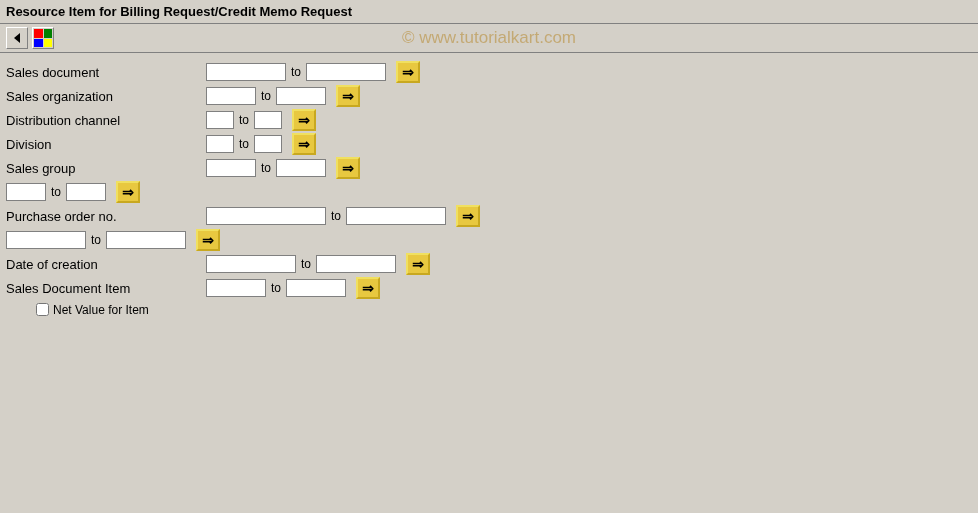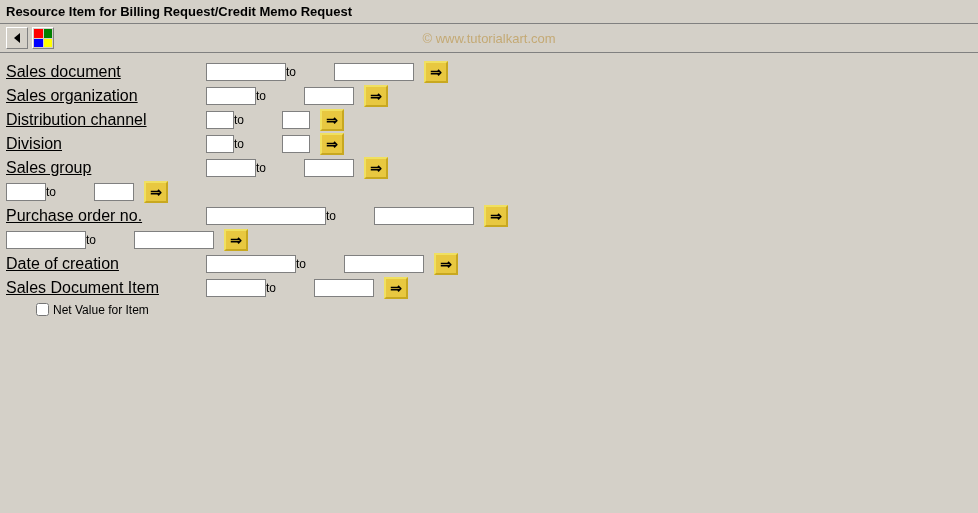--- a/index.html
+++ b/index.html
@@ -29,21 +29,21 @@
       align-items: center;
       gap: 4px;
       position: relative;
     }
 
     .toolbar-watermark {
       position: absolute;
       left: 50%;
       transform: translateX(-50%);
       color: #c0a060;
-      font-size: 13px;
+      font-size: 17px;
       opacity: 0.8;
       pointer-events: none;
     }
 
     .toolbar-btn {
       width: 22px;
       height: 22px;
       background: #d4d0c8;
       border: 1px solid #808080;
       border-top-color: #fff;
@@ -82,41 +82,40 @@
     }
 
     .form-row {
       display: flex;
       align-items: center;
       height: 22px;
     }
 
     .field-label {
       width: 200px;
-      font-size: 16px;
+      font-size: 13px;
       color: #000;
       flex-shrink: 0;
-      text-decoration: underline;
     }
 
     .field-input-from {
       border: 1px solid #808080;
       background: #fff;
       height: 18px;
     }
 
     .field-input-to {
       border: 1px solid #808080;
       background: #fff;
       height: 18px;
     }
 
     .to-label {
-      width: 48px;
-      text-align: left;
+      width: 20px;
+      text-align: center;
       font-size: 12px;
       flex-shrink: 0;
     }
 
     .arrow-btn {
       width: 24px;
       height: 22px;
       background: #e8c840;
       border: 2px solid #c8a820;
       border-top-color: #f0e060;

